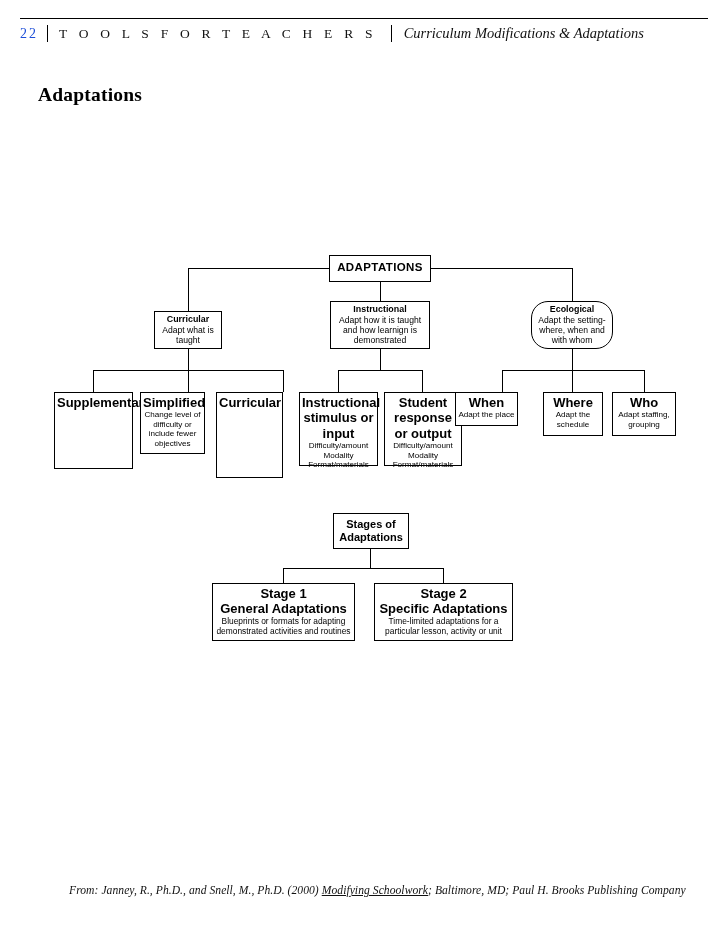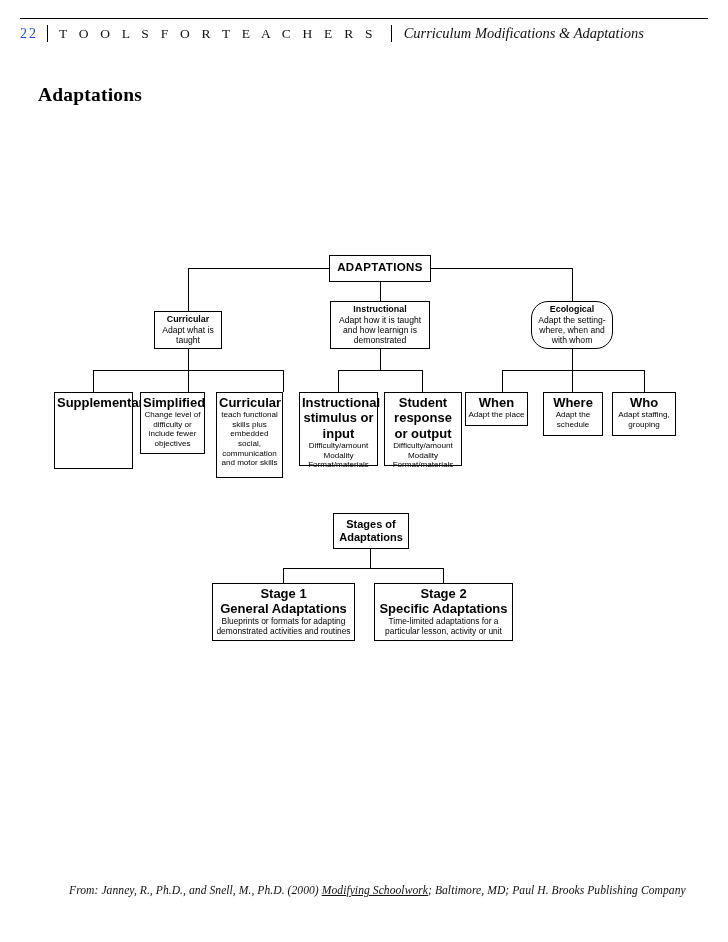--- a/index.html
+++ b/index.html
@@ -195,34 +195,33 @@
     <span class="t-bold">Supplementary</span>
   </div>
 
   <div class="node sz-leaf" style="left:140px; top:392px; width:65px; height:62px;">
     <span class="t-bold">Simplified</span>
     <span class="t-norm">Change level of difficulty or include fewer objectives</span>
   </div>
 
   <div class="node sz-leaf" style="left:216px; top:392px; width:67px; height:86px;">
     <span class="t-bold">Curricular</span>
-    <span class="t-norm">teach functional skills plus embedded social, communication and motor skills</span>
   </div>
 
   <div class="node sz-leaf" style="left:299px; top:392px; width:79px; height:74px;">
     <span class="t-bold">Instructional stimulus or input</span>
     <span class="t-norm">Difficulty/amount Modality Format/materials</span>
   </div>
 
   <div class="node sz-leaf" style="left:384px; top:392px; width:78px; height:74px;">
     <span class="t-bold">Student response or output</span>
     <span class="t-norm">Difficulty/amount Modality Format/materials</span>
   </div>
 
-  <div class="node sz-leaf" style="left:465px; top:392px; width:63px; height:34px;">
+  <div class="node sz-leaf" style="left:455px; top:392px; width:63px; height:34px;">
     <span class="t-bold">When</span>
     <span class="t-norm">Adapt the place</span>
   </div>
 
   <div class="node sz-leaf" style="left:543px; top:392px; width:60px; height:44px;">
     <span class="t-bold">Where</span>
     <span class="t-norm">Adapt the schedule</span>
   </div>
 
   <div class="node sz-leaf" style="left:612px; top:392px; width:64px; height:44px;">

